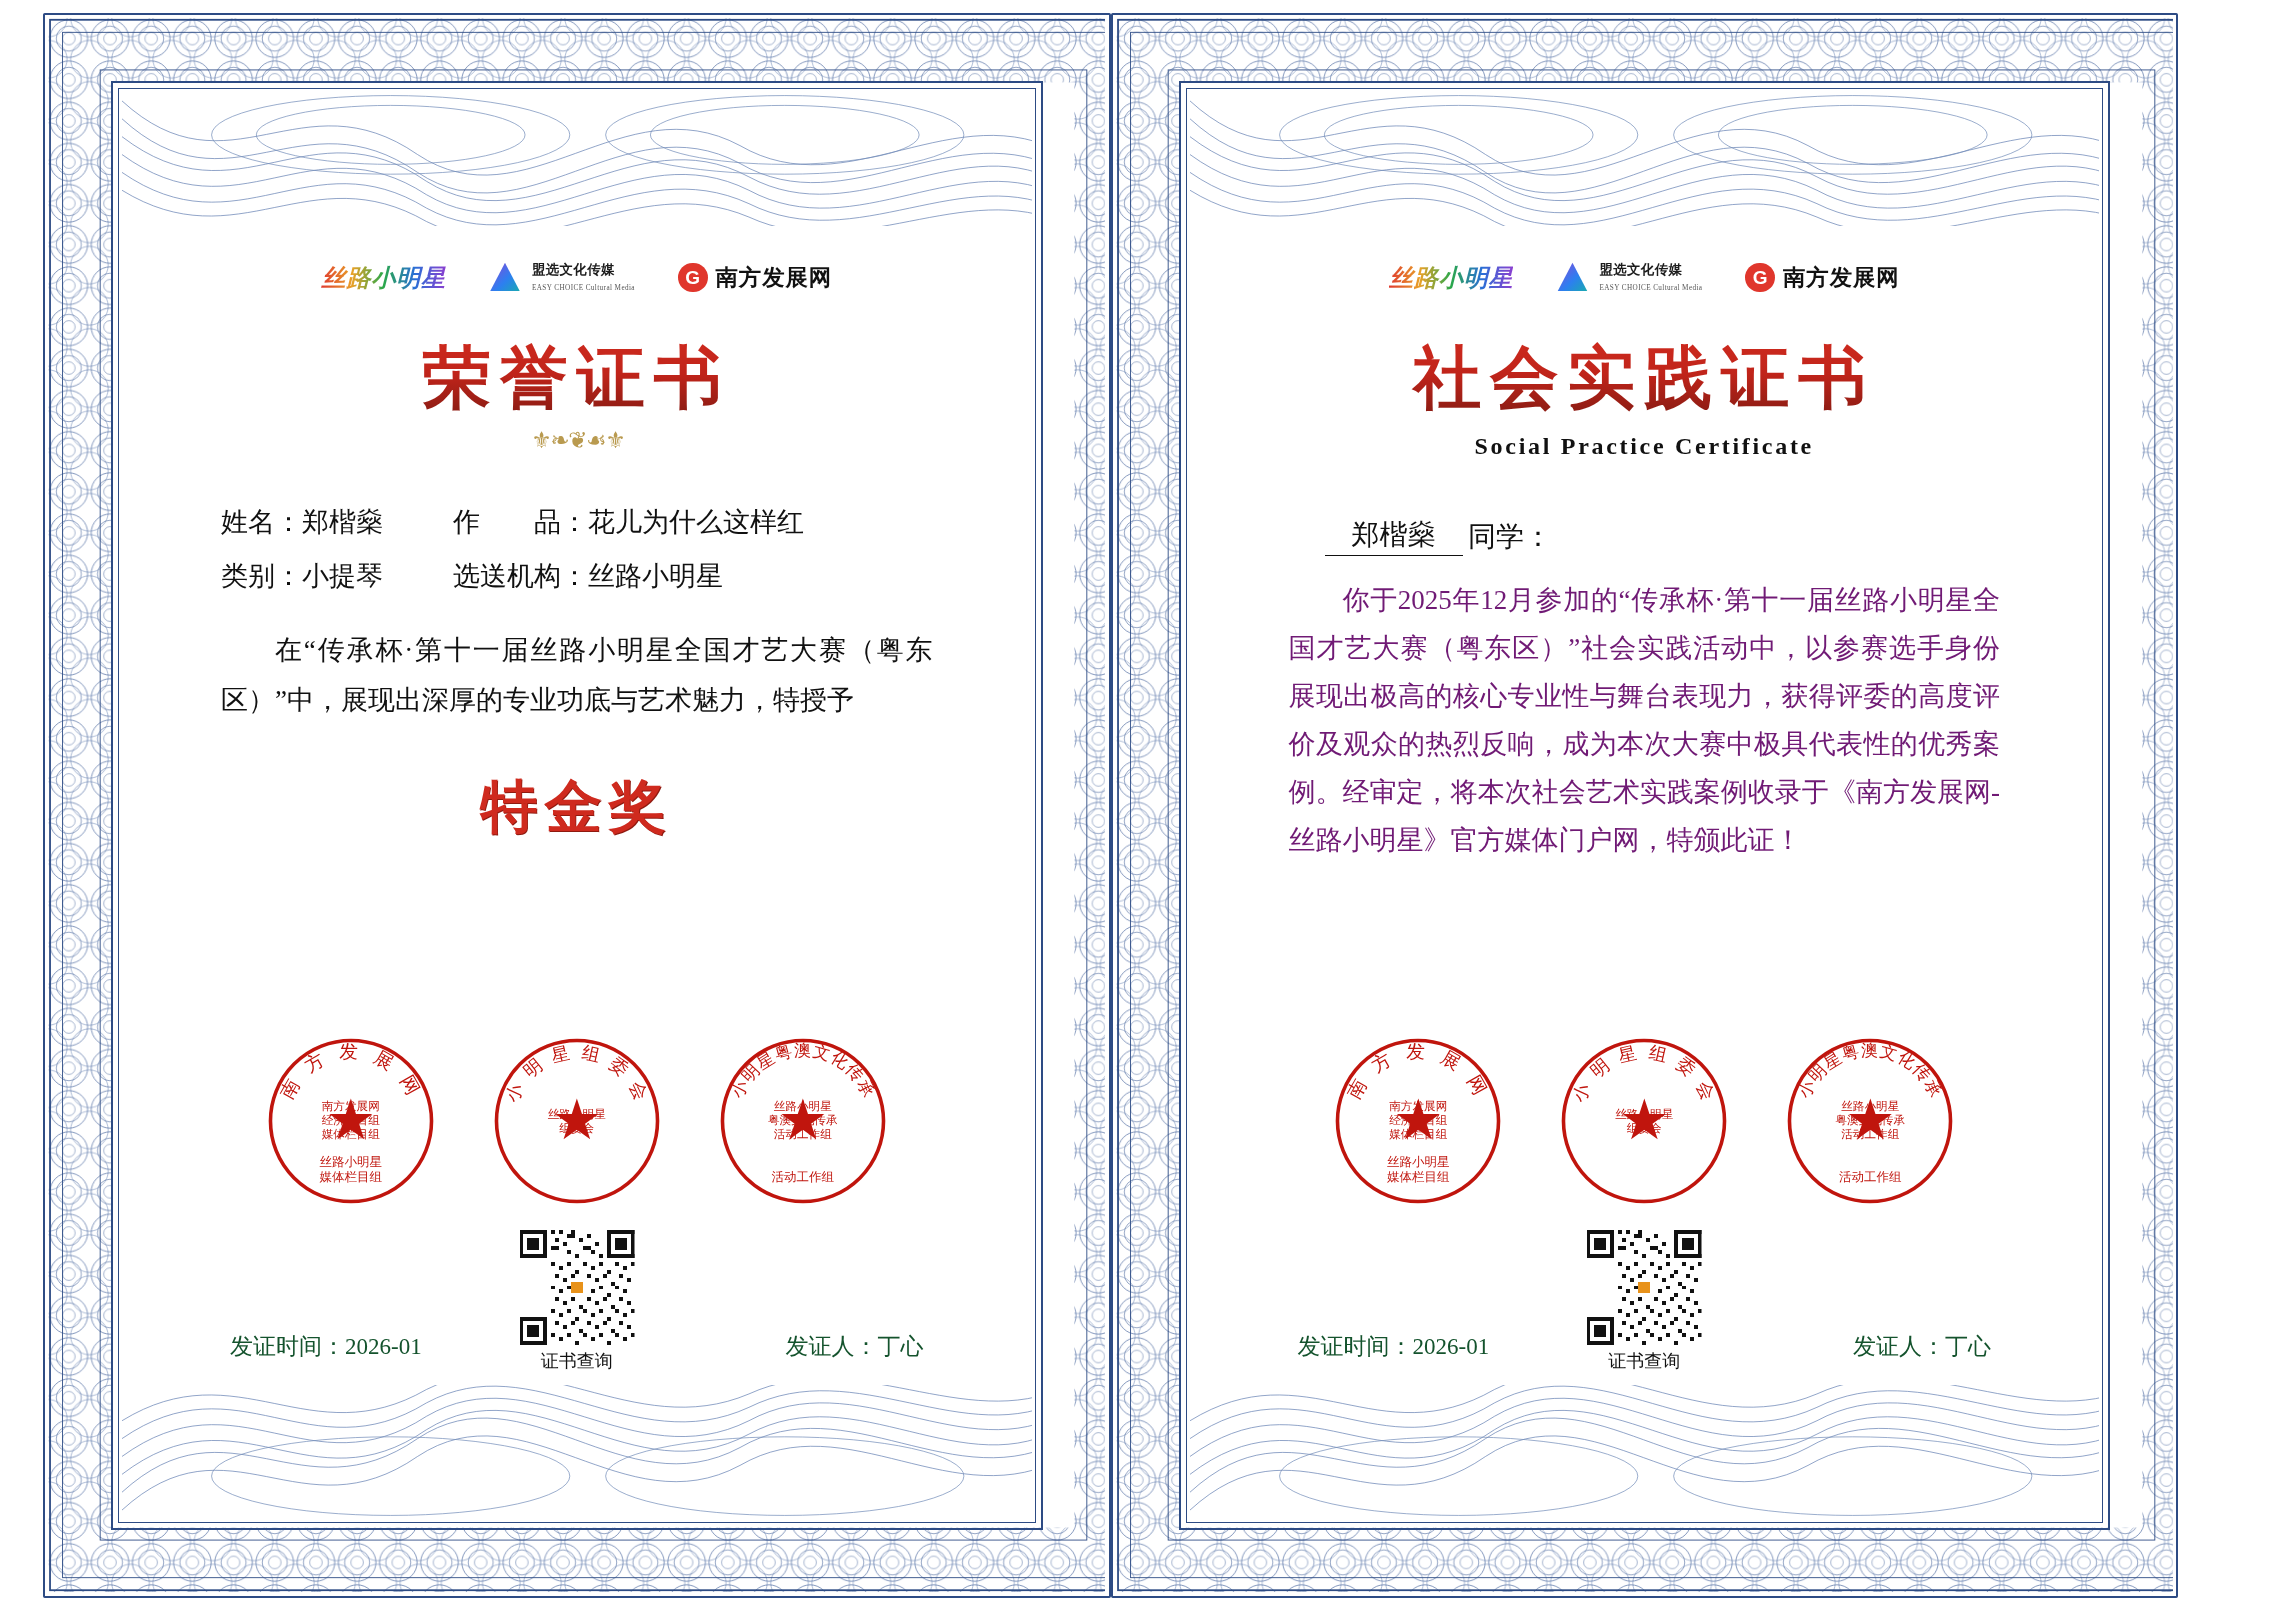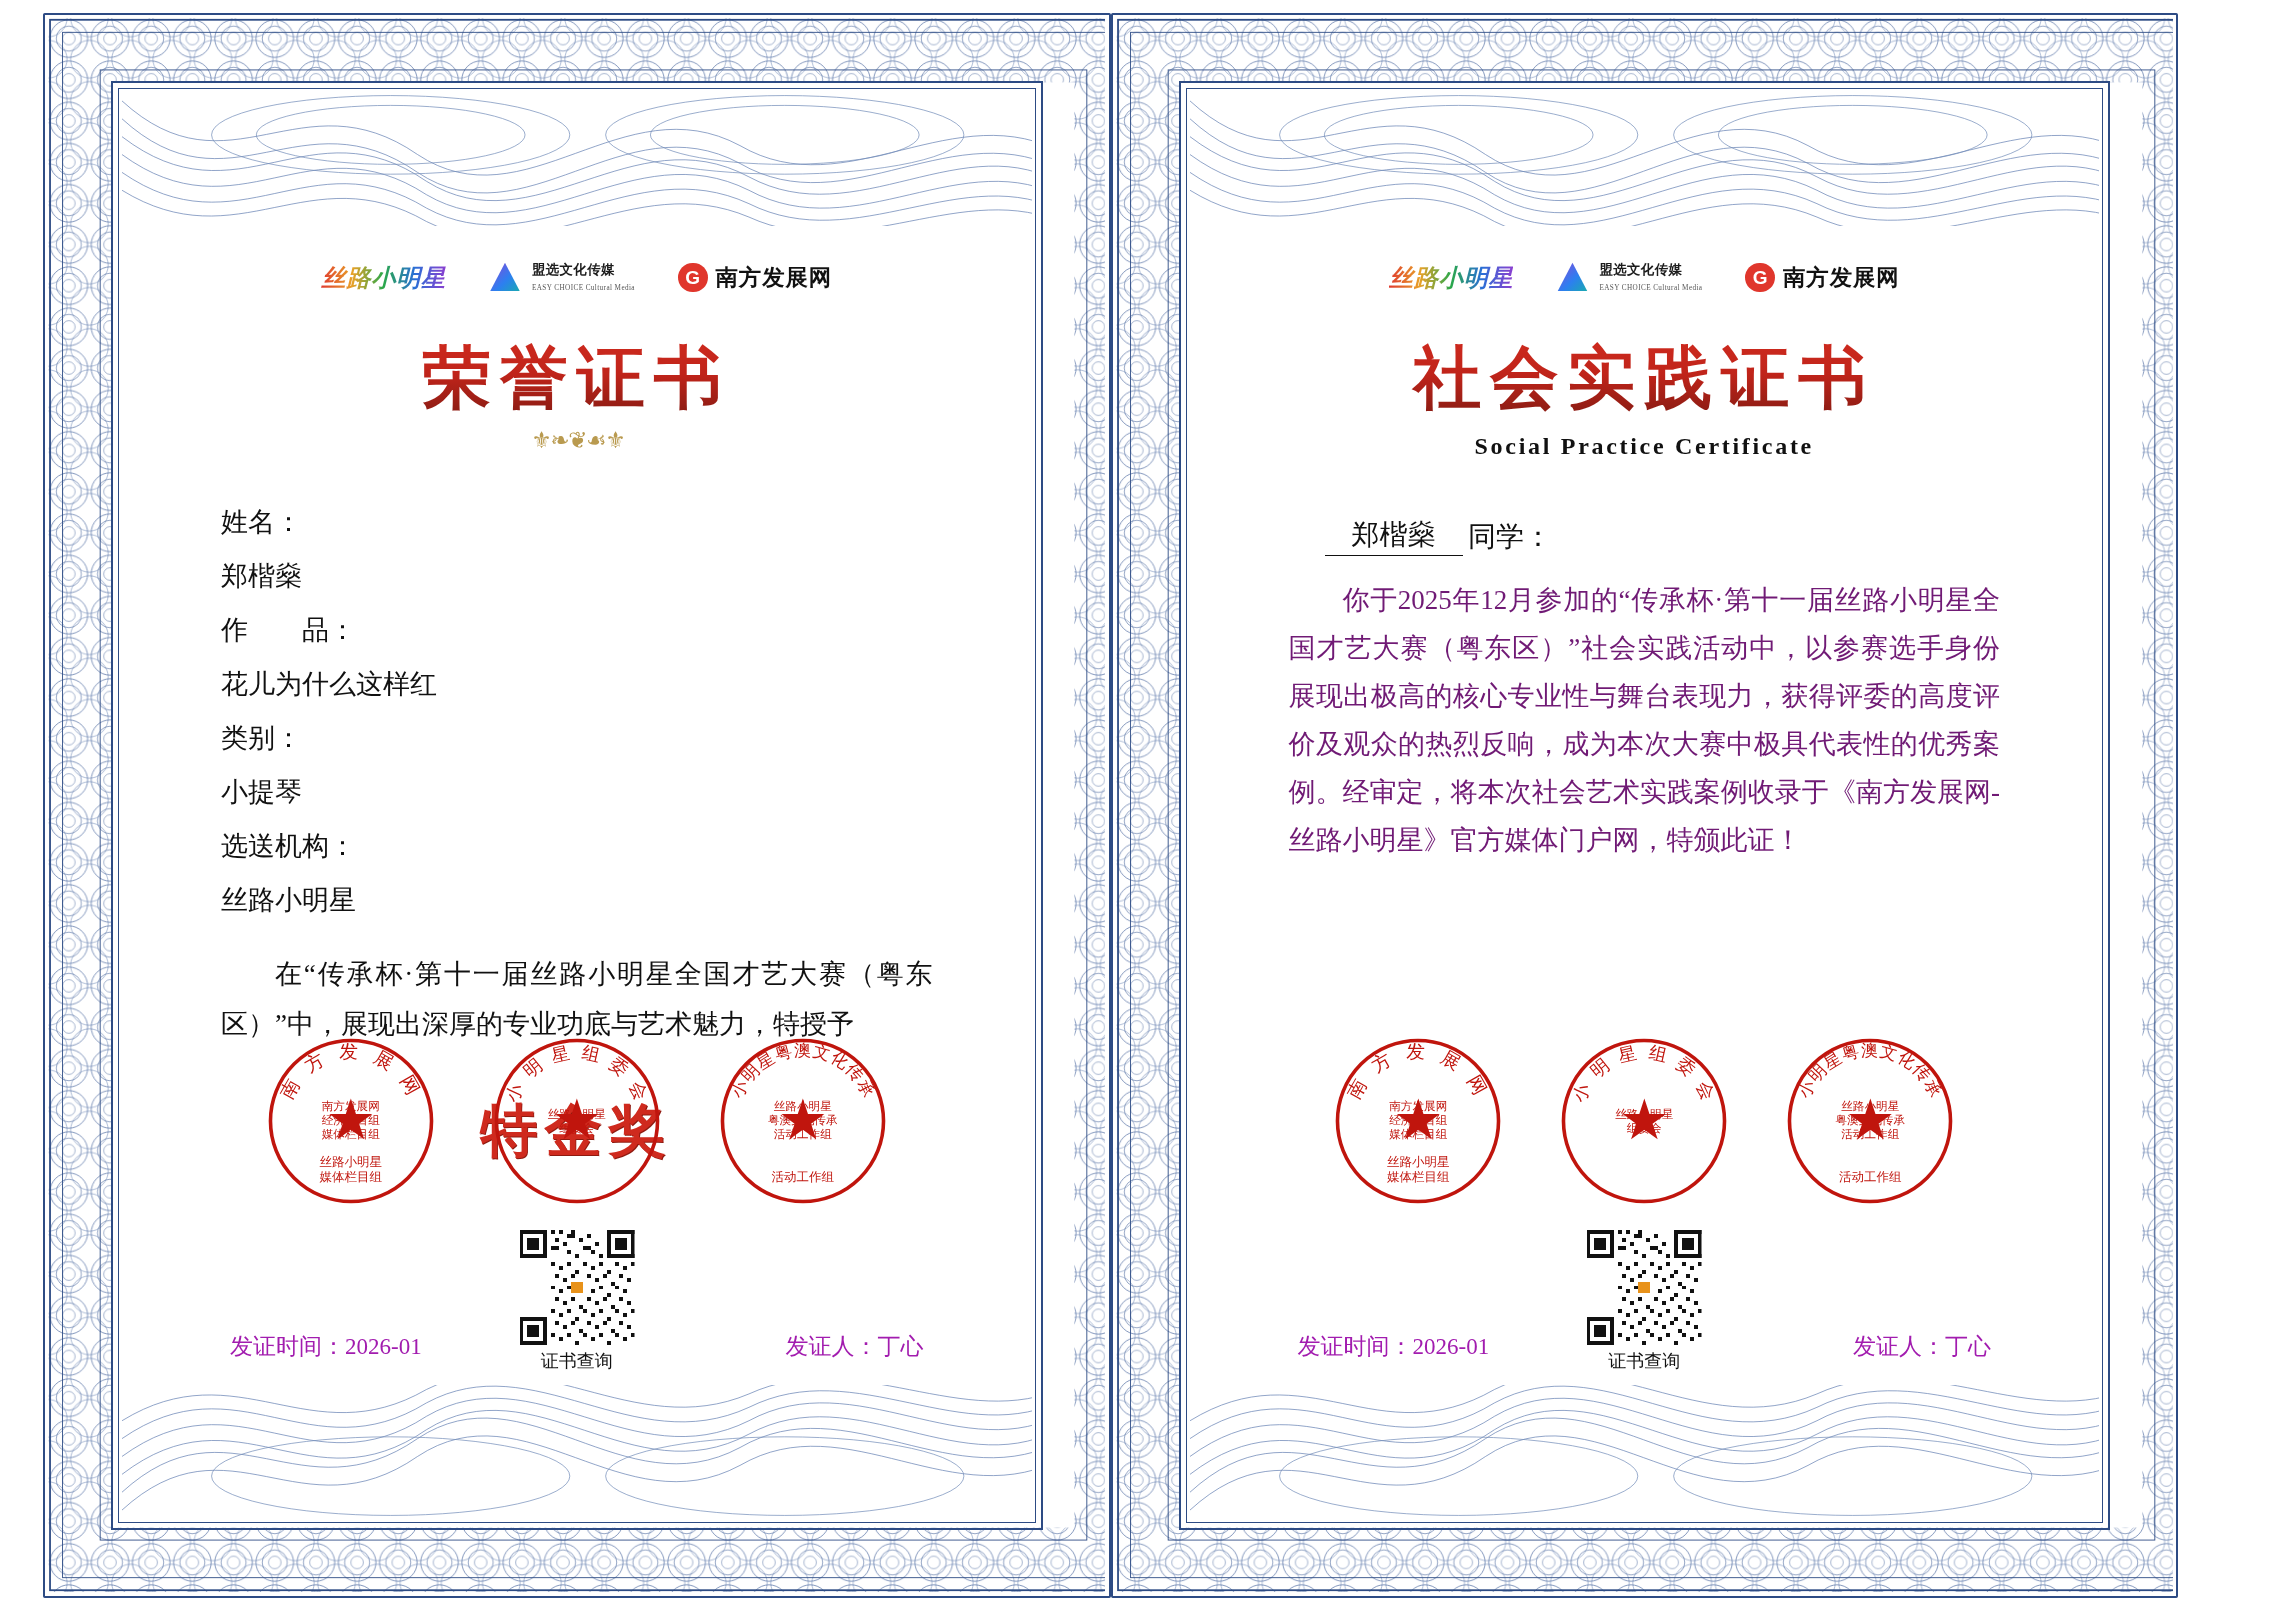--- a/index.html
+++ b/index.html
@@ -102,21 +102,21 @@
     text-align:center;margin-top:9px;
     font-size:24px;font-weight:bold;letter-spacing:2.7px;color:#111;
     font-family:"Liberation Serif", serif;
   }
   .flourish{
     text-align:center;color:#b99a4f;font-size:23px;margin-top:3.6px;letter-spacing:-3.6px;
   }
 
   
   .fields{margin-top:41px;font-size:27px;color:#111;line-height:2.0;}
-  .frow{display:flex;flex-direction:column;}
+  .frow{display:flex;}
   .frow .sp{display:inline-block;width:70px;}
   .body-text{
     margin-top:23px;font-size:27px;color:#111;line-height:1.85;
     text-align:justify;text-indent:2em;
   }
   .award{
     text-align:center;margin-top:43px;
     font-size:57px;font-weight:bold;letter-spacing:7.2px;
     color:#cf2a1e;
     font-family:"DejaVu Serif", serif;
@@ -161,21 +161,21 @@
 
   
   .qr-wrap{
     position:absolute;left:50%;transform:translateX(-50%);
     bottom:64px;text-align:center;
   }
   .qr{width:115px;height:115px;display:block;margin:0 auto;}
   .qr-label{font-size:18px;color:#111;margin-top:3.6px;}
   .footer{
     position:absolute;left:9px;right:9px;bottom:75px;
-    display:flex;justify-content:space-between;font-size:23px;color:#a21caf;
+    display:flex;justify-content:space-between;font-size:23px;color:#14532d;
   }
 </style>
 </head>
 <body>
 
 <div class="page">
 
   <div class="cert left">
     <div class="border-outer"></div>
     <div class="guilloche">

